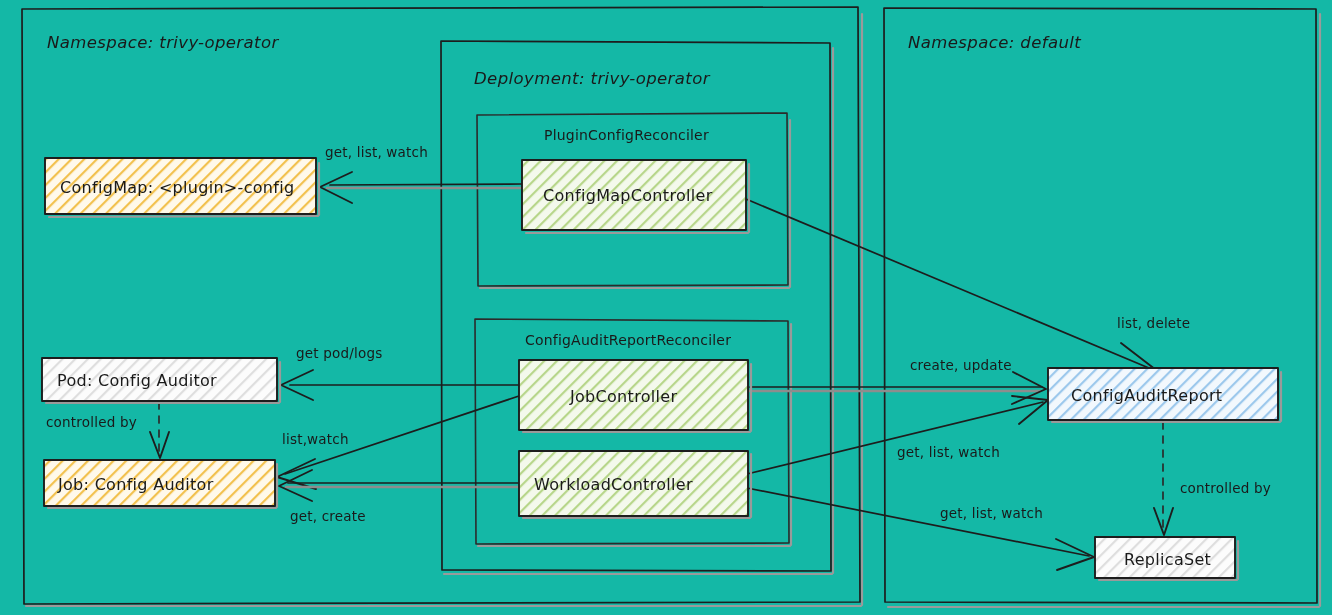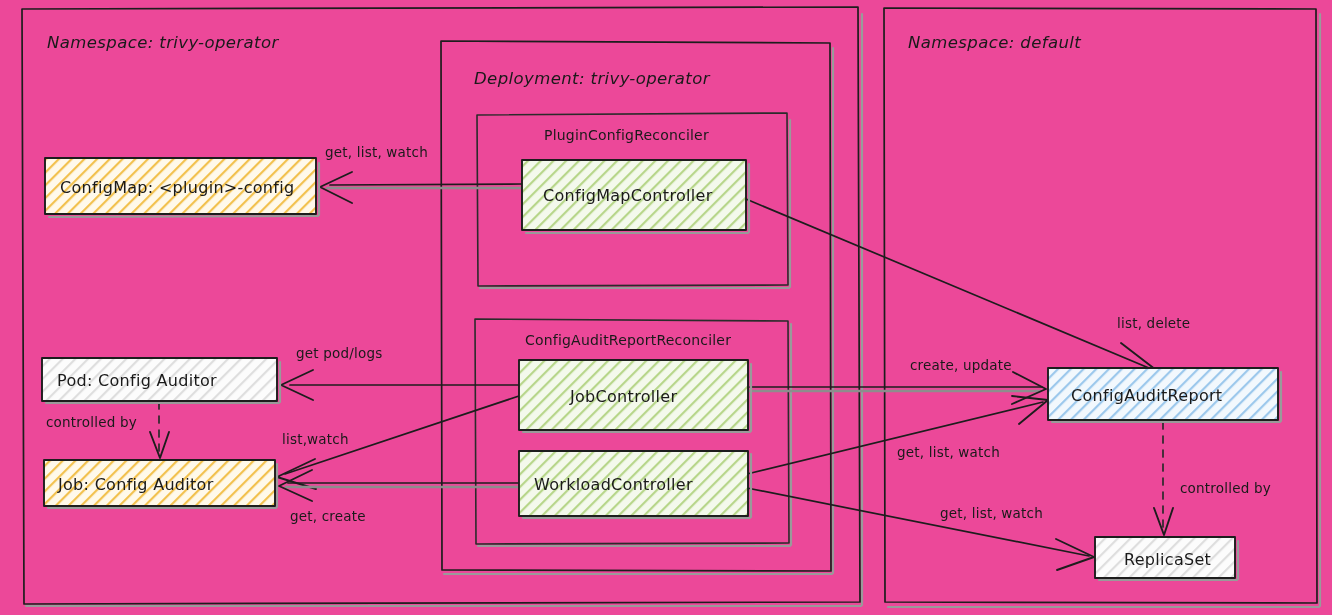--- a/index.html
+++ b/index.html
@@ -1,17 +1,17 @@
 <!DOCTYPE html>
 <html><head>
 <meta charset="utf-8">
 <style>
   html,body{margin:0;padding:0;background:#fff;}
   body{width:1332px;height:615px;font-family:"DejaVu Sans",sans-serif;overflow:hidden;}
-  #stage{position:relative;width:1332px;height:615px;background:#ec4899;}
+  #stage{position:relative;width:1332px;height:615px;background:#14b8a6;}
   svg{display:block;width:1332px;height:615px;}
   .sketch-text{font-family:"DejaVu Sans",sans-serif;fill:#1a1a1a;}
   .container-label{font-size:16.5px;font-style:italic;letter-spacing:.4px;}
   .group-label{font-size:14px;letter-spacing:.2px;}
   .node-label{font-size:16px;letter-spacing:.3px;}
   .edge-label{font-size:13.5px;letter-spacing:.2px;}
   .frame{fill:none;stroke:#1d1d1d;stroke-width:1.7;stroke-linejoin:round;}
   .frame-in{fill:none;stroke:#2b2b2b;stroke-width:1.6;stroke-linejoin:round;}
   .shadow{fill:none;stroke:#9a9a9a;stroke-width:2.2;stroke-linecap:round;}
   .nodebox{stroke:#1d1d1d;stroke-width:1.9;stroke-linejoin:round;}

